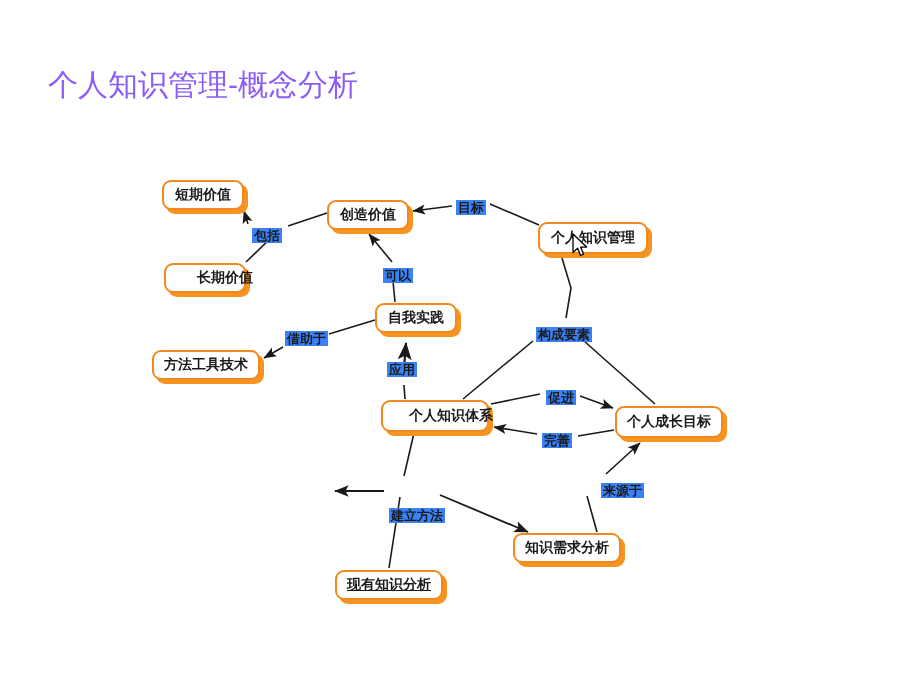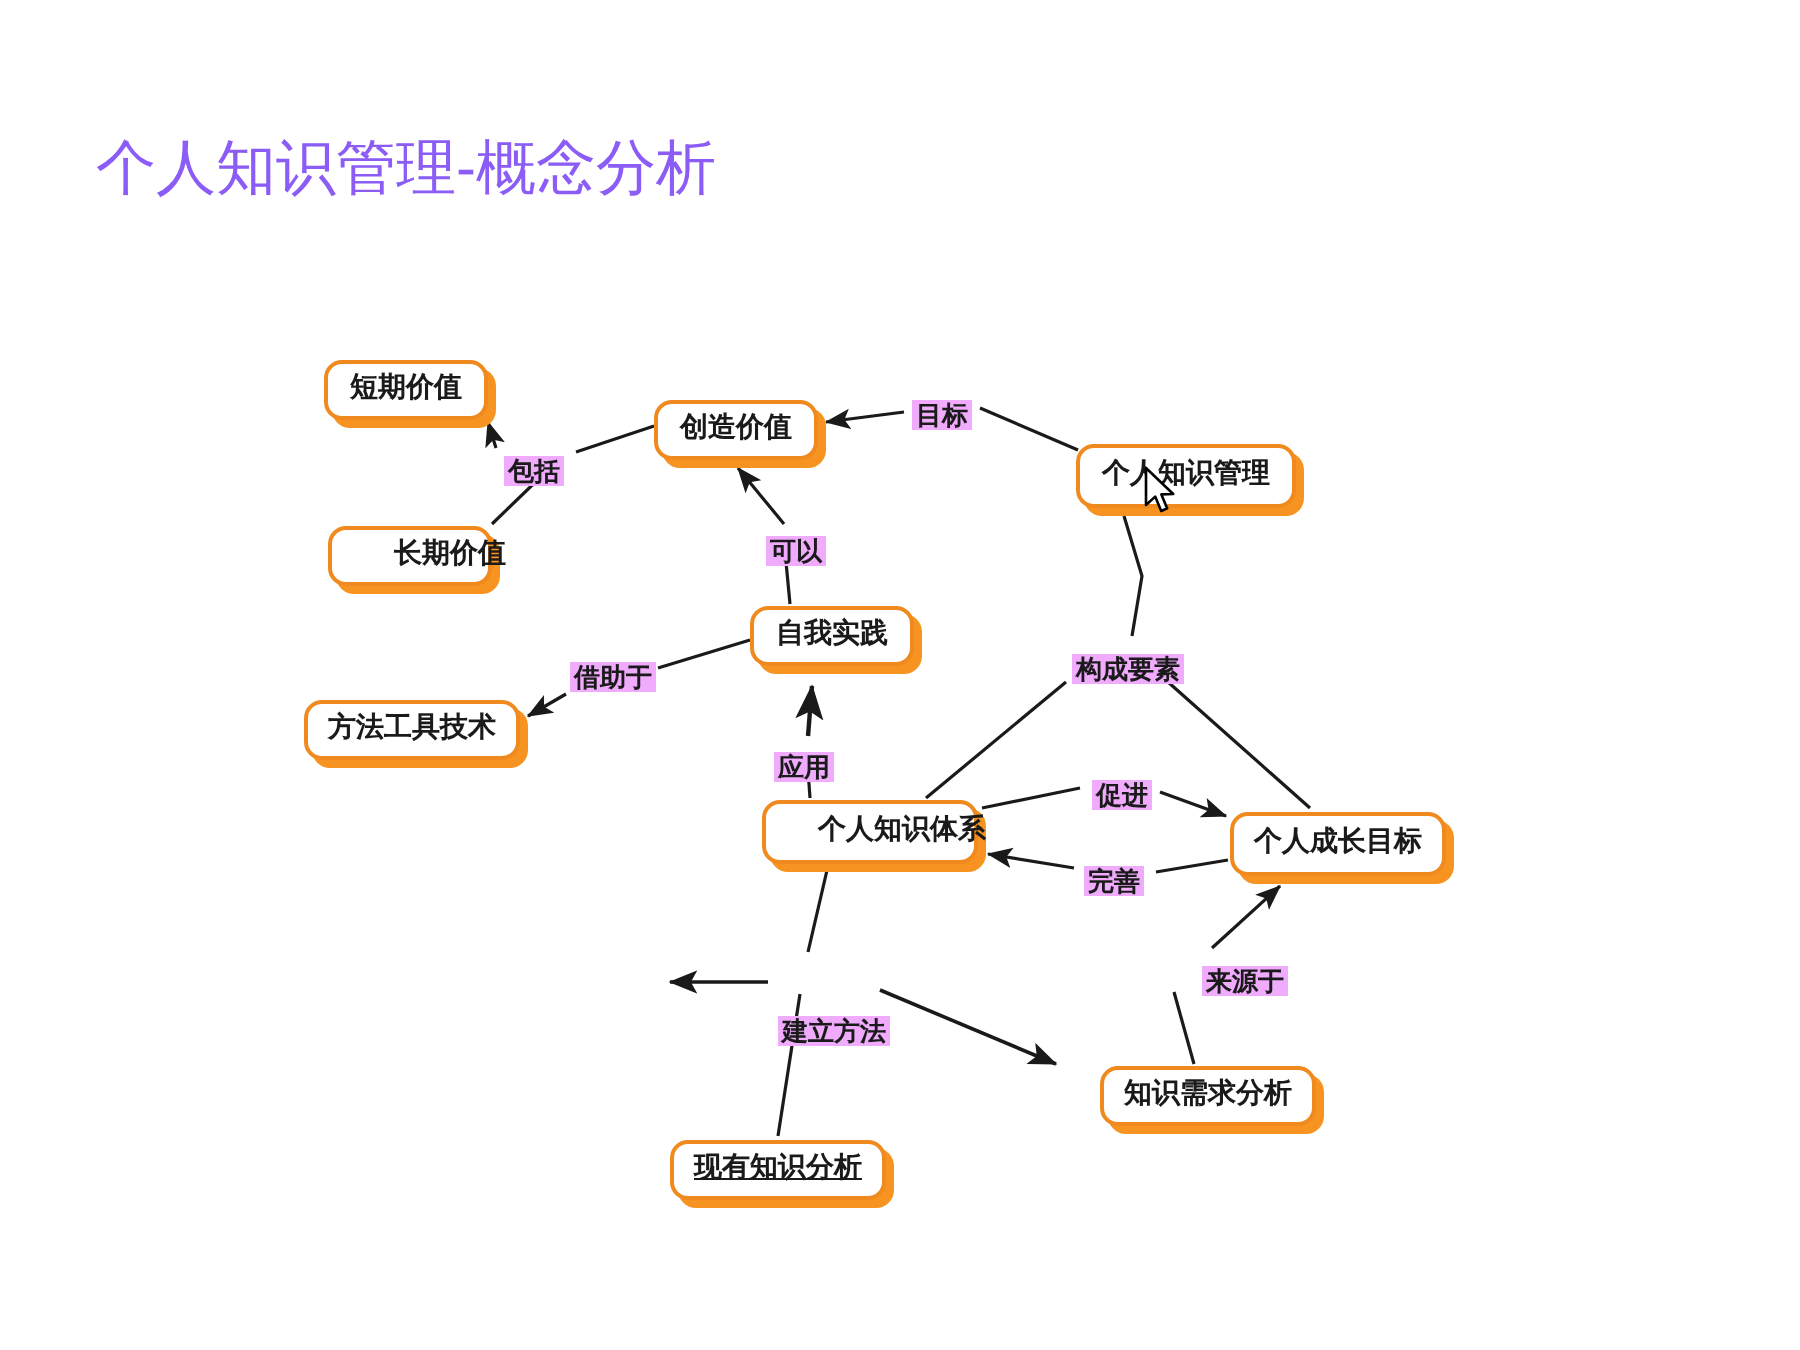--- a/index.html
+++ b/index.html
@@ -57,21 +57,21 @@
     white-space: nowrap;
     font-family: "Liberation Serif", "DejaVu Serif", serif;
     font-weight: 700;
   }
   .edge-label {
     position: absolute;
     color: #1a1a1a;
     font-size: 13px;
     line-height: 1;
     white-space: nowrap;
-    background: #f0abfc;
+    background: #3b82f6;
     padding: 1px 2px;
     font-family: "Liberation Serif", "DejaVu Serif", serif;
     font-weight: 700;
   }
   #mouse-cursor {
     position: absolute;
     width: 18px;
     height: 26px;
     pointer-events: none;
   }
@@ -160,37 +160,37 @@
 
     <div class="node" style="left:381px;top:400px;width:108px;height:32px;padding-left:32px;">
       <span>个人知识体系</span>
     </div>
 
     <div class="node" style="left:615px;top:406px;width:108px;height:32px;">
       <span>个人成长目标</span>
     </div>
 
 
-    <div class="node" style="left:550px;top:533px;width:108px;height:30px;">
+    <div class="node" style="left:513px;top:533px;width:108px;height:30px;">
       <span>知识需求分析</span>
     </div>
 
     <div class="node" style="left:335px;top:570px;width:108px;height:30px;text-decoration:underline;">
       <span>现有知识分析</span>
     </div>
 
     <div class="edge-label" style="left:252px;top:228px;">包括</div>
 
     <div class="edge-label" style="left:456px;top:200px;">目标</div>
 
     <div class="edge-label" style="left:383px;top:268px;">可以</div>
 
     <div class="edge-label" style="left:285px;top:331px;">借助于</div>
 
-    <div class="edge-label" style="left:387px;top:376px;font-family:Liberation Serif, serif;">应用</div>
+    <div class="edge-label" style="left:387px;top:362px;font-family:Liberation Serif, serif;">应用</div>
 
     <div class="edge-label" style="left:536px;top:327px;">构成要素</div>
 
     <div class="edge-label" style="left:546px;top:390px;">促进</div>
 
     <div class="edge-label" style="left:542px;top:433px;">完善</div>
 
     <div class="edge-label" style="left:389px;top:484px;margin-top:24px;">建立方法</div>
 
     <div class="edge-label" style="left:601px;top:483px;">来源于</div>

